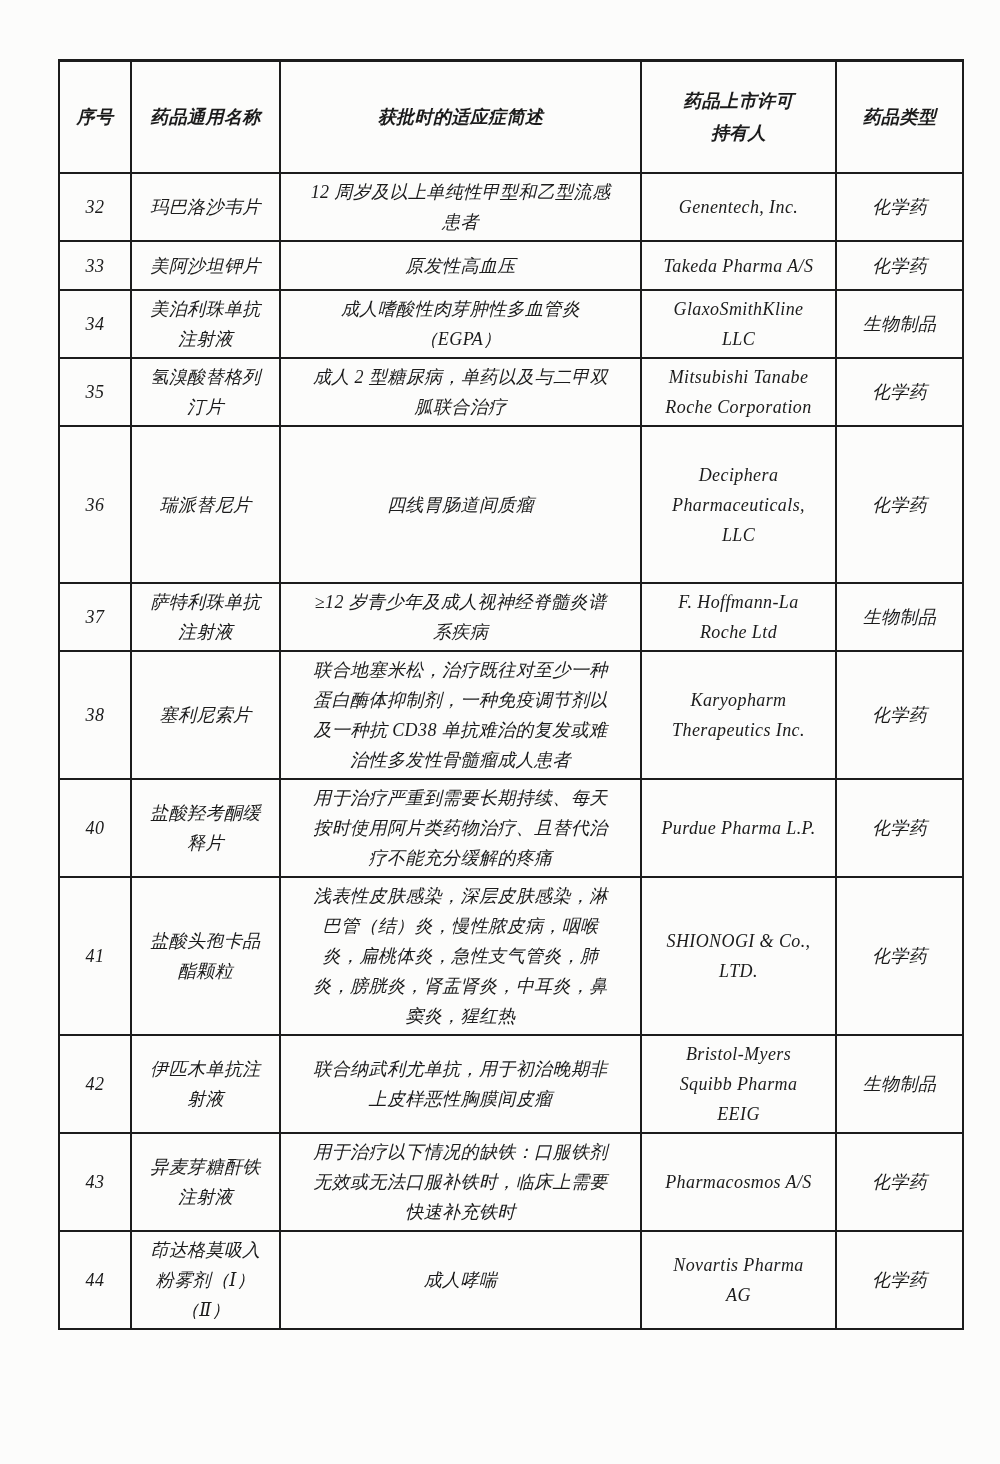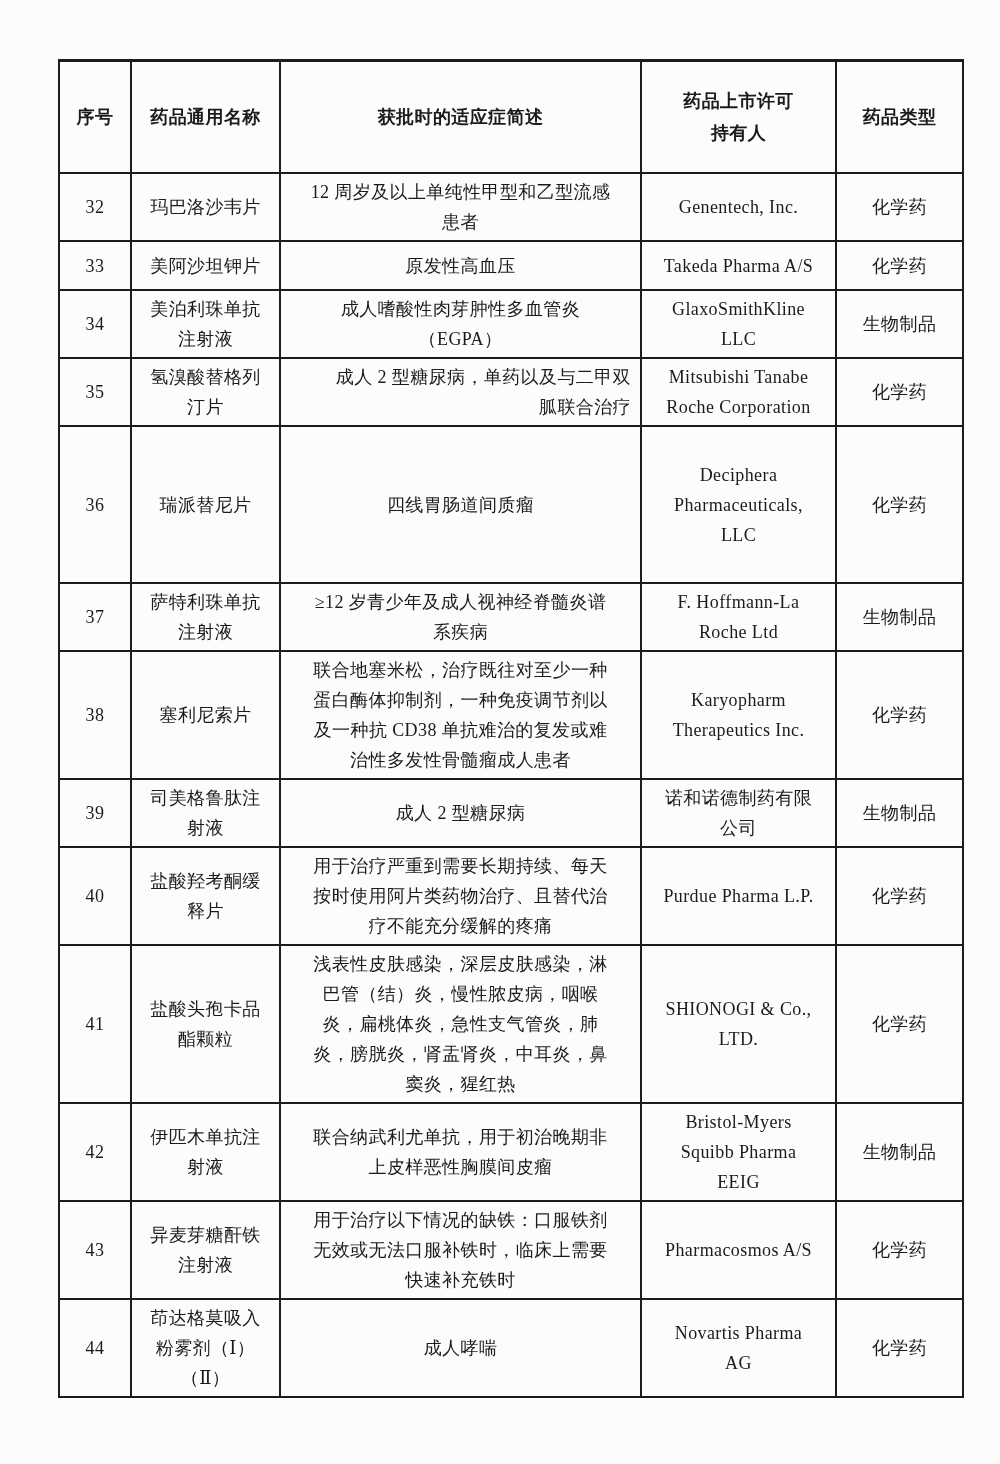--- a/index.html
+++ b/index.html
@@ -18,20 +18,21 @@
     overflow: hidden;
   }
   table.drug-table {
     position: absolute;
     left: 58px;
     top: 59px;
     width: 904px;
     border-collapse: collapse;
     table-layout: fixed;
     border: 2px solid #a3a3a3;
+    font-style: italic;
   }
   table.drug-table col.c-no        { width: 72px;  }
   table.drug-table col.c-name      { width: 149px; }
   table.drug-table col.c-ind       { width: 361px; }
   table.drug-table col.c-holder    { width: 195px; }
   table.drug-table col.c-type      { width: 127px; }
 
   table.drug-table th,
   table.drug-table td {
     border: 2px solid #1c1c1c;
@@ -46,21 +47,21 @@
     overflow: hidden;
   }
   table.drug-table thead th {
     font-weight: bold;
     height: 104px;
     border-top: 3px solid #1c1c1c;
     line-height: 32px;
   }
   
   table.drug-table tbody tr:nth-child(4) td.col-indication {
-    text-align: right;
+    text-align: center;
   }
   td.col-indication { padding: 3px 10px; }
 </style>
 </head>
 <body>
 
 <div class="page">
   <table class="drug-table">
     <colgroup>
       <col class="c-no">
@@ -138,29 +139,20 @@
           <td class="col-no">38</td>
           <td class="col-name">塞利尼索片</td>
           <td class="col-indication">联合地塞米松，治疗既往对至少一种
 蛋白酶体抑制剂，一种免疫调节剂以
 及一种抗 CD38 单抗难治的复发或难
 治性多发性骨髓瘤成人患者</td>
           <td class="col-holder">Karyopharm
 Therapeutics Inc.</td>
           <td class="col-type">化学药</td>
         </tr>
-        <tr style="height: 59px;">
-          <td class="col-no">39</td>
-          <td class="col-name">司美格鲁肽注
-射液</td>
-          <td class="col-indication">成人 2 型糖尿病</td>
-          <td class="col-holder">诺和诺德制药有限
-公司</td>
-          <td class="col-type">生物制品</td>
-        </tr>
         <tr style="height: 85px;">
           <td class="col-no">40</td>
           <td class="col-name">盐酸羟考酮缓
 释片</td>
           <td class="col-indication">用于治疗严重到需要长期持续、每天
 按时使用阿片类药物治疗、且替代治
 疗不能充分缓解的疼痛</td>
           <td class="col-holder">Purdue Pharma L.P.</td>
           <td class="col-type">化学药</td>
         </tr>

